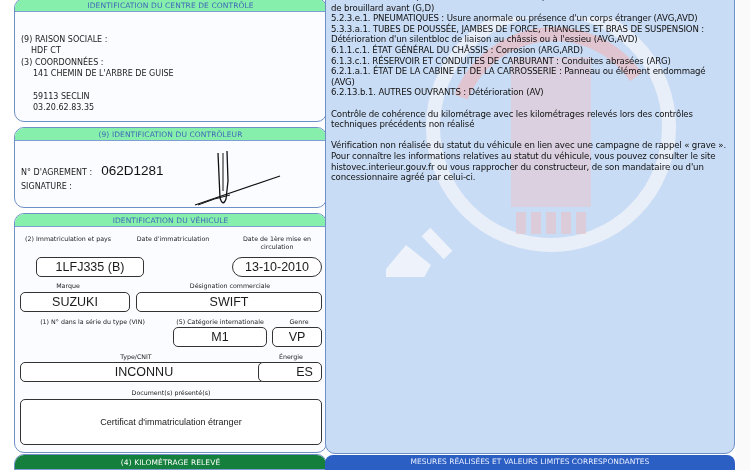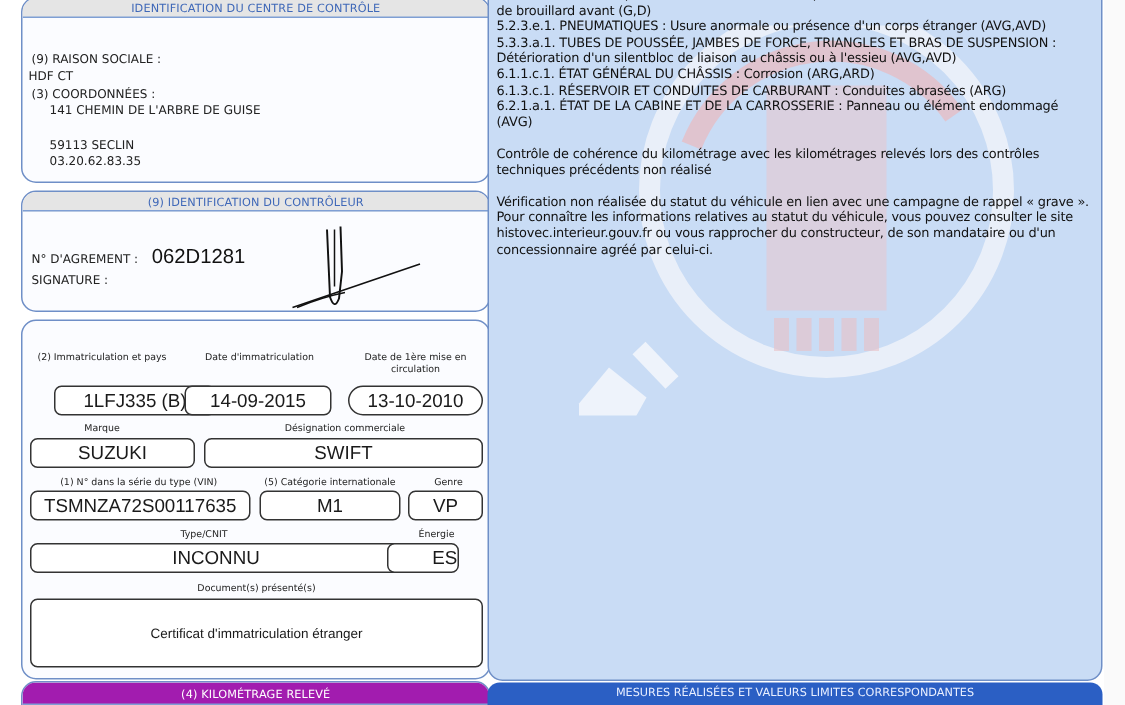--- a/index.html
+++ b/index.html
@@ -4,21 +4,21 @@
 <style>
   * { box-sizing: border-box; margin: 0; padding: 0; }
   html, body { width: 750px; height: 470px; overflow: hidden; background: #ffffff; }
   body { position: relative; font-family: "DejaVu Sans", sans-serif; color: #1a1a1a; }
 
   .panel {
     position: absolute; background: #fbfcff;
     border: 1.5px solid #6f8fc7; border-radius: 10px; overflow: hidden;
   }
   .panel-head {
-    height: 13px; background: #e5e5e5; color: #3f68b8;
+    height: 13px; background: #86efac; color: #3f68b8;
     font-size: 7.5px; text-align: center; line-height: 13px; letter-spacing: 0.1px;
     border-bottom: 1px solid #7f9fd4;
   }
   .label { font-size: 8px; color: #222; font-family: "DejaVu Sans", sans-serif; }
   .big { font-family: "Liberation Sans", sans-serif; font-size: 13px; color: #111; }
   .bold { font-weight: bold; }
 
   
   #centre { left: 14px; top: -2px; width: 313px; height: 124px; }
   #centre .row { position: absolute; left: 6px; }
@@ -30,21 +30,21 @@
   #vehicule { left: 14px; top: 213px; width: 313px; height: 240px; }
   .fld-label { position: absolute; font-size: 6.3px; color: #222; text-align: center; line-height: 8px; }
   .fld-box {
     position: absolute; border: 1px solid #333; border-radius: 5px; background: #fff;
     font-family: "Liberation Sans", sans-serif; font-size: 12.5px; color: #1a1a1a;
     text-align: center; line-height: 18px; height: 20px;
   }
 
   
   #kilometrage { left: 14px; top: 454px; width: 313px; height: 30px; border-radius: 10px 10px 0 0; }
-  #kilometrage .panel-head { background: #a21caf; color: #fff; height: 15px; line-height: 15px; }
+  #kilometrage .panel-head { background: #15803d; color: #fff; height: 15px; line-height: 15px; }
 
   
   #right {
     position: absolute; left: 325px; top: -4px; width: 410px; height: 458px;
     background: #c9dcf5; border: 1.5px solid #6f8fc7; border-radius: 0 0 10px 10px; overflow: hidden;
   }
   #right .txt {
     position: absolute; left: 5px; top: 0; width: 400px;
     font-family: "DejaVu Sans", sans-serif; font-size: 8.6px; line-height: 10.6px; color: #111;
     letter-spacing: -0.15px;
@@ -60,21 +60,21 @@
     color: #e9efff; font-size: 7.5px; text-align: center; line-height: 14px;
   }
   #rightedge { position: absolute; left: 736px; top: 0; width: 14px; height: 470px; background: #fafafa; }
 </style>
 </head>
 <body>
 
 <div class="panel" id="centre">
   <div class="panel-head">IDENTIFICATION DU CENTRE DE CONTRÔLE</div>
   <div class="row label" style="top:36px;">(9) RAISON SOCIALE :</div>
-  <div class="row label" style="top:47px; left:4px;">HDF CT</div>
+  <div class="row label" style="top:47px; left:16px;">HDF CT</div>
   <div class="row label" style="top:59px;">(3) COORDONNÉES :</div>
   <div class="row label" style="top:70px; left:18px;">141 CHEMIN DE L'ARBRE DE GUISE</div>
   <div class="row label" style="top:93px; left:18px;">59113 SECLIN</div>
   <div class="row label" style="top:104px; left:18px;">03.20.62.83.35</div>
 </div>
 
 <div class="panel" id="controleur">
   <div class="panel-head">(9) IDENTIFICATION DU CONTRÔLEUR</div>
   <div style="position:absolute; left:6px; top:32px;">
     <span class="label">N° D'AGREMENT :</span>
@@ -83,45 +83,44 @@
   <div class="label" style="position:absolute; left:6px; top:54px;">SIGNATURE :</div>
   <svg style="position:absolute; left:175px; top:15px;" width="95" height="70" viewBox="0 0 95 70">
     <path d="M28 10 L30 55 Q33 64 36 56 L38 38 L37 8" fill="none" stroke="#111" stroke-width="1.3"></path>
     <path d="M33 10 L33 48" fill="none" stroke="#111" stroke-width="1"></path>
     <path d="M5 62 L90 33" fill="none" stroke="#111" stroke-width="1.1"></path>
     <path d="M8 62 Q25 55 40 52" fill="none" stroke="#111" stroke-width="1"></path>
   </svg>
 </div>
 
 <div class="panel" id="vehicule">
+  <div class="panel-head">IDENTIFICATION DU VÉHICULE</div>
 
   <div class="fld-label" style="left:3px; top:21px; width:100px;">(2) Immatriculation et pays</div>
   <div class="fld-label" style="left:108px; top:21px; width:100px;">Date d'immatriculation</div>
   <div class="fld-label" style="left:222px; top:21px; width:80px;">Date de 1ère mise en circulation</div>
 
   <div class="fld-box" style="left:21px; top:43px; width:108px;">1LFJ335 (B)</div>
-  <div class="fld-box" style="left:108px; top:43px; width:98px;">14-09-2015</div>
   <div class="fld-box" style="left:217px; top:43px; width:90px;border-radius:10px;">13-10-2010</div>
 
   <div class="fld-label" style="left:5px; top:68px; width:96px;">Marque</div>
   <div class="fld-label" style="left:124px; top:68px; width:182px;">Désignation commerciale</div>
   <div class="fld-box" style="left:5px; top:78px; width:110px;">SUZUKI</div>
   <div class="fld-box" style="left:121px; top:78px; width:186px;">SWIFT</div>
 
   <div class="fld-label" style="left:5px; top:104px; width:145px;">(1) N° dans la série du type (VIN)</div>
   <div class="fld-label" style="left:155px; top:104px; width:100px;">(5) Catégorie internationale</div>
   <div class="fld-label" style="left:262px; top:104px; width:44px;">Genre</div>
-  <div class="fld-box" style="left:5px; top:113px; width:147px;">TSMNZA72S00117635</div>
   <div class="fld-box" style="left:158px; top:113px; width:94px;">M1</div>
   <div class="fld-box" style="left:257px; top:113px; width:50px;">VP</div>
 
   <div class="fld-label" style="left:5px; top:139px; width:232px;">Type/CNIT</div>
   <div class="fld-label" style="left:245px; top:139px; width:62px;">Énergie</div>
   <div class="fld-box" style="left:5px; top:148px; width:248px;">INCONNU</div>
-  <div class="fld-box" style="left:243px; top:148px; width:48px;padding-left:29px;">ES</div>
+  <div class="fld-box" style="left:243px; top:148px; width:64px;padding-left:29px;">ES</div>
 
   <div class="fld-label" style="left:5px; top:175px; width:302px;">Document(s) présenté(s)</div>
   <div class="fld-box" style="left:5px; top:185px; width:302px; height:46px; line-height:44px; font-size:9px;">Certificat d'immatriculation étranger</div>
 </div>
 
 <div class="panel" id="kilometrage">
   <div class="panel-head">(4) KILOMÉTRAGE RELEVÉ</div>
 </div>
 
 <div id="right">
@@ -137,20 +136,21 @@
     <polygon points="20,252 40,228 65,248 50,275 20,275" fill="#eef3fb"></polygon>
     <line x1="60" y1="215" x2="82" y2="238" stroke="#eef3fb" stroke-width="12"></line>
   </svg>
   <div class="txt" style="top:-5px;">
     <p>1.5.2.d.1. RÉGLAGE (FEUX DE BROUILLARD AVANT) : Mauvaise orientation horizontale d'un feu de brouillard avant (G,D)</p>
     <p>5.2.3.e.1. PNEUMATIQUES : Usure anormale ou présence d'un corps étranger (AVG,AVD)</p>
     <p>5.3.3.a.1. TUBES DE POUSSÉE, JAMBES DE FORCE, TRIANGLES ET BRAS DE SUSPENSION : Détérioration d'un silentbloc de liaison au châssis ou à l'essieu (AVG,AVD)</p>
     <p>6.1.1.c.1. ÉTAT GÉNÉRAL DU CHÂSSIS : Corrosion (ARG,ARD)</p>
     <p>6.1.3.c.1. RÉSERVOIR ET CONDUITES DE CARBURANT : Conduites abrasées (ARG)</p>
     <p>6.2.1.a.1. ÉTAT DE LA CABINE ET DE LA CARROSSERIE : Panneau ou élément endommagé (AVG)</p>
+    <p>6.2.13.b.1. AUTRES OUVRANTS : Détérioration (AV)</p>
     <div class="gap"></div>
     <p>Contrôle de cohérence du kilométrage avec les kilométrages relevés lors des contrôles techniques précédents non réalisé</p>
     <div class="gap"></div>
     <p>Vérification non réalisée du statut du véhicule en lien avec une campagne de rappel « grave ». Pour connaître les informations relatives au statut du véhicule, vous pouvez consulter le site histovec.interieur.gouv.fr ou vous rapprocher du constructeur, de son mandataire ou d'un  concessionnaire agréé par celui-ci.</p>
   </div>
 </div>
 
 <div id="mesures">MESURES RÉALISÉES ET VALEURS LIMITES CORRESPONDANTES</div>
 <div id="rightedge"></div>
 

